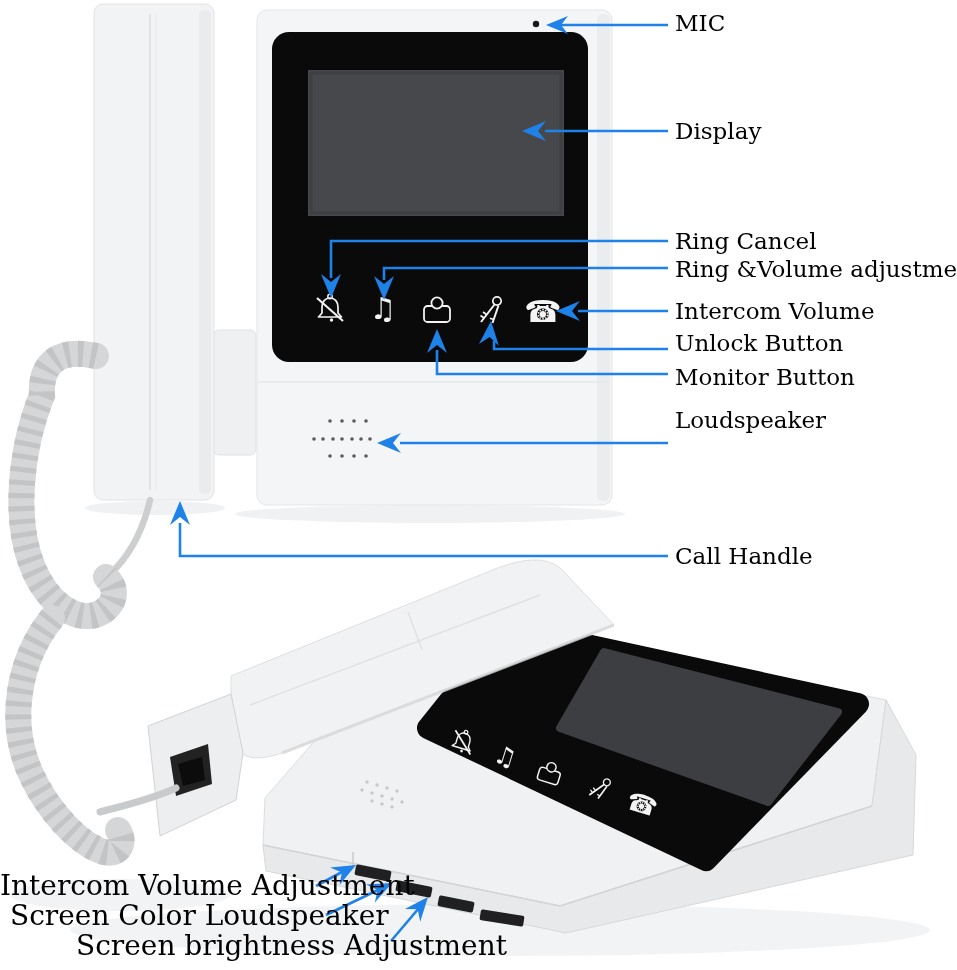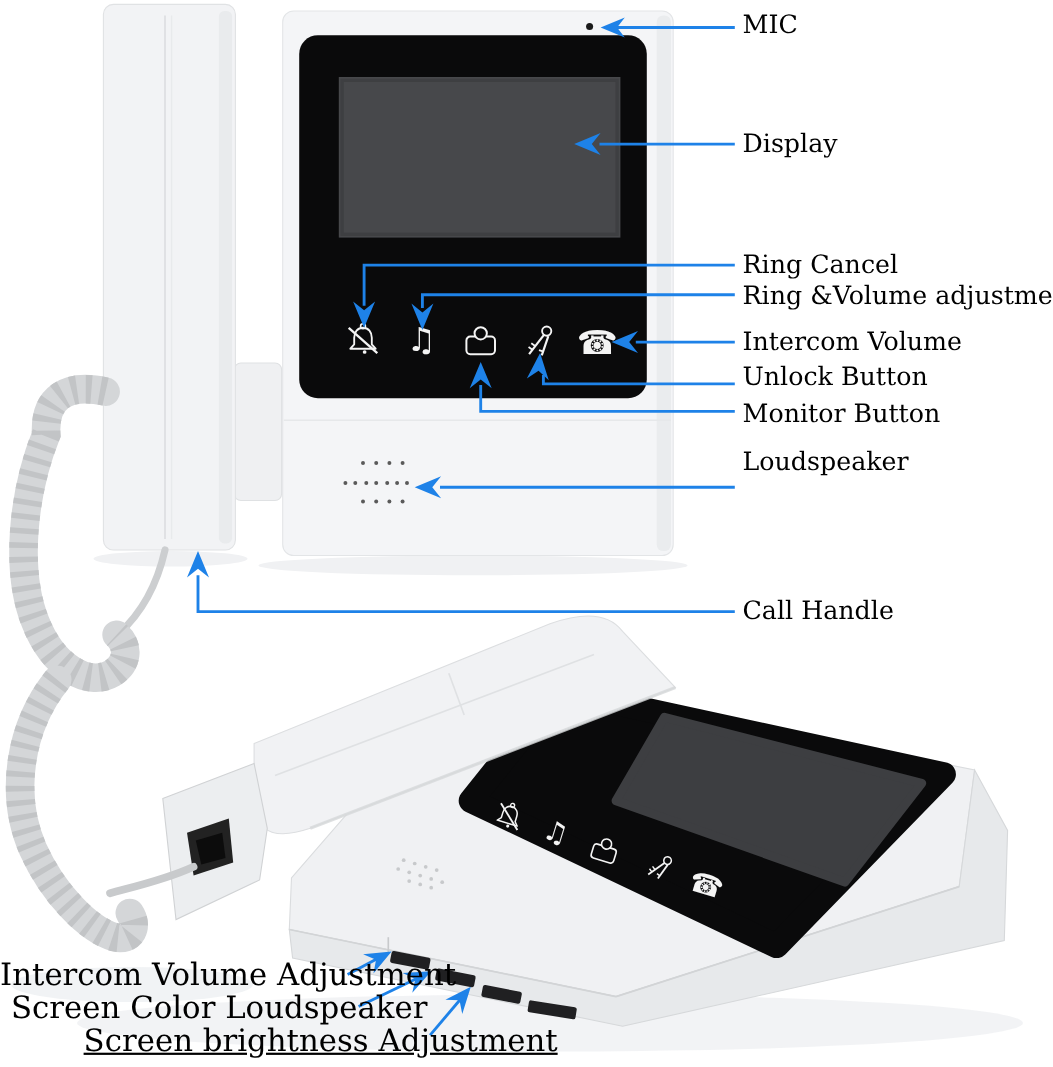--- a/index.html
+++ b/index.html
@@ -13,21 +13,21 @@
   #lbl-display{top:119px;}
   #lbl-ring-cancel{top:229px;}
   #lbl-ring-volume{top:257px;}
   #lbl-intercom{top:299px;}
   #lbl-unlock{top:331px;}
   #lbl-monitor{top:365px;}
   #lbl-loudspeaker{top:408px;}
   #lbl-call-handle{top:544px;}
   #lbl-int-vol{top:871px;left:0px;width:312px;}
   #lbl-scr-color{top:901px;left:10px;width:312px;}
-  #lbl-scr-bright{top:931px;left:76px;width:312px;text-decoration:underline;}
+  #lbl-scr-bright{top:931px;left:76px;width:312px;}
 </style>
 </head>
 <body>
 
 <div id="stage">
 
 <svg id="art" width="957" height="970" viewBox="0 0 957 970" xmlns="http://www.w3.org/2000/svg" xmlns:xlink="http://www.w3.org/1999/xlink">
   <defs>
     <g id="icon-bell">
       <circle cx="0" cy="-12.5" r="2.2" fill="none" stroke="#f4f4f4" stroke-width="1.5"></circle>

